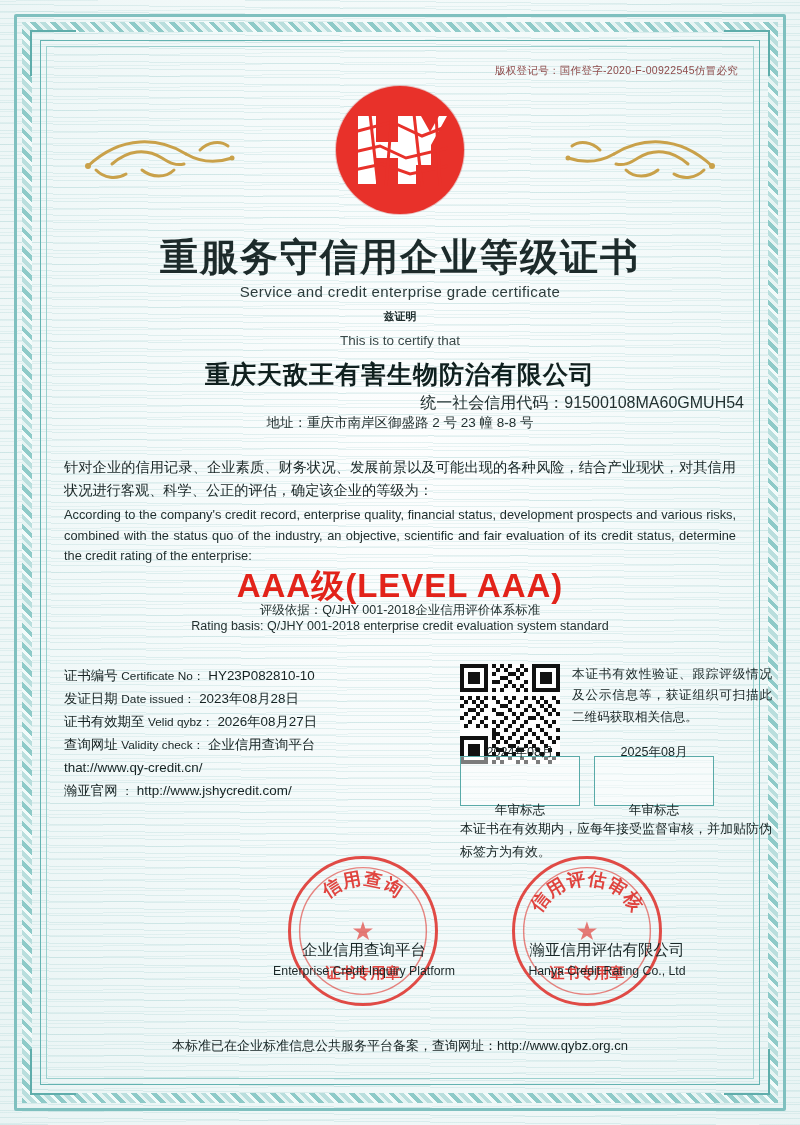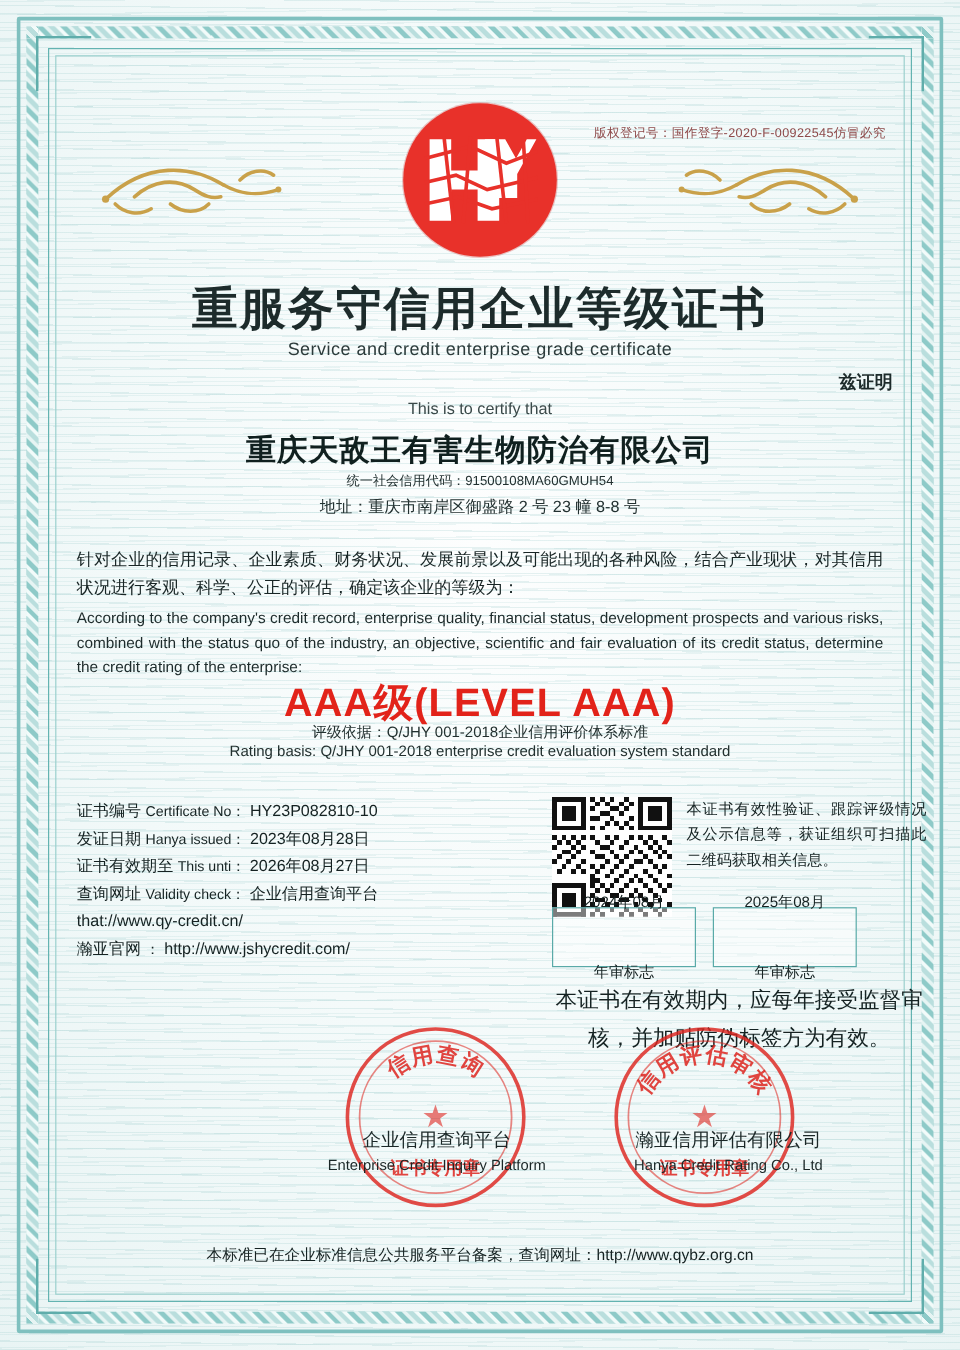--- a/index.html
+++ b/index.html
@@ -50,21 +50,20 @@
   .corner.bl { left:30px; bottom:30px; border-right:none; border-top:none; }
   .corner.br { right:30px; bottom:30px; border-left:none; border-top:none; }
 
   .content { position:absolute; left:56px; top:56px; right:56px; bottom:56px; }
 
   
   .copyright {
     position:absolute; top:8px; right:6px;
     font-size:10.5px; color:#8d4a4a; letter-spacing:0.3px;
     white-space:nowrap;
-    margin-top:40px;
   }
 
   
   .logo-wrap {
     position:absolute; top:30px; left:0; right:0; height:140px;
   }
   .logo-circle {
     position:absolute; left:50%; top:0; transform:translateX(-50%);
     width:128px; height:128px; border-radius:50%;
     background:#e8312a;
@@ -84,37 +83,37 @@
     font-family:"Liberation Serif", serif;
     font-size:38px; font-weight:bold; color:#1d2b2b;
     letter-spacing:2px;
   }
   .title-en {
     position:absolute; top:227px; left:0; right:0;
     text-align:center;
     font-size:15px; color:#2c3b3b; letter-spacing:0.4px;
   }
   .certify-cn {
-    position:absolute; top:253px; left:0; right:0; text-align:right;
+    position:absolute; top:253px; left:0; right:0; text-align:center;
     font-family:Liberation Mono, monospace;
-    font-size:15px; font-weight:bold; color:#1d2b2b;
+    font-size:11px; font-weight:bold; color:#1d2b2b;
   }
   .certify-en {
     position:absolute; top:277px; left:0; right:0; text-align:center;
     font-size:13.5px; color:#3a4949;
   }
   .company {
     position:absolute; top:302px; left:0; right:0; text-align:center;
     font-family:"Liberation Serif", serif;
     font-size:25px; font-weight:bold; color:#10201f;
     letter-spacing:1px;
   }
   .code-line {
-    position:absolute; top:337px; left:0; right:0; text-align:center;
-    font-size:11px; color:#223030;
+    position:absolute; top:337px; left:0; right:0; text-align:right;
+    font-size:16px; color:#223030;
   }
   .addr-line {
     position:absolute; top:358px; left:0; right:0; text-align:center;
     font-size:13.5px; color:#223030;
   }
 
   
   .para {
     position:absolute; top:400px; left:8px; right:8px;
     font-size:13.6px; color:#182525; line-height:1.62;
@@ -175,21 +174,21 @@
     width:120px; height:50px;
     border:1px solid #59aaa8;
     display:flex; flex-direction:column;
     align-items:center; justify-content:center;
     font-size:12.6px; color:#152222; line-height:1.45;
     background:rgba(255,255,255,0.45);
     gap:40px;
   }
   .annual-note {
     position:absolute; top:762px; left:404px; width:312px;
-    font-size:18px; color:#152222; line-height:1.75; text-align:center;
+    font-size:13px; color:#152222; line-height:1.75; text-align:left;
   }
 
   
   .seal {
     position:absolute; width:150px; height:150px;
     border-radius:50%;
     border:3px solid rgba(221,36,30,0.82);
     color:rgba(221,36,30,0.85);
   }
   .seal.left { left:232px; top:800px; }
@@ -322,26 +321,26 @@
     <div class="basis-en">Rating basis: Q/JHY 001-2018 enterprise credit evaluation system standard</div>
 
     <div class="details">
       <div class="row">
         <span class="lab-cn">证书编号</span>
         <span class="lab-en">Certificate No：</span>
         <span class="val">HY23P082810-10</span>
       </div>
       <div class="row">
         <span class="lab-cn">发证日期</span>
-        <span class="lab-en">Hanya issued：</span>
+        <span class="lab-en">Date issued：</span>
         <span class="val">2023年08月28日</span>
       </div>
       <div class="row">
         <span class="lab-cn">证书有效期至</span>
-        <span class="lab-en">This unti：</span>
+        <span class="lab-en">Velid qybz：</span>
         <span class="val">2026年08月27日</span>
       </div>
       <div class="row">
         <span class="lab-cn">查询网址</span>
         <span class="lab-en">Validity check：</span>
         <span class="val">企业信用查询平台</span>
       </div>
       <div class="row">
         <span class="val">that://www.qy-credit.cn/</span>
       </div>

